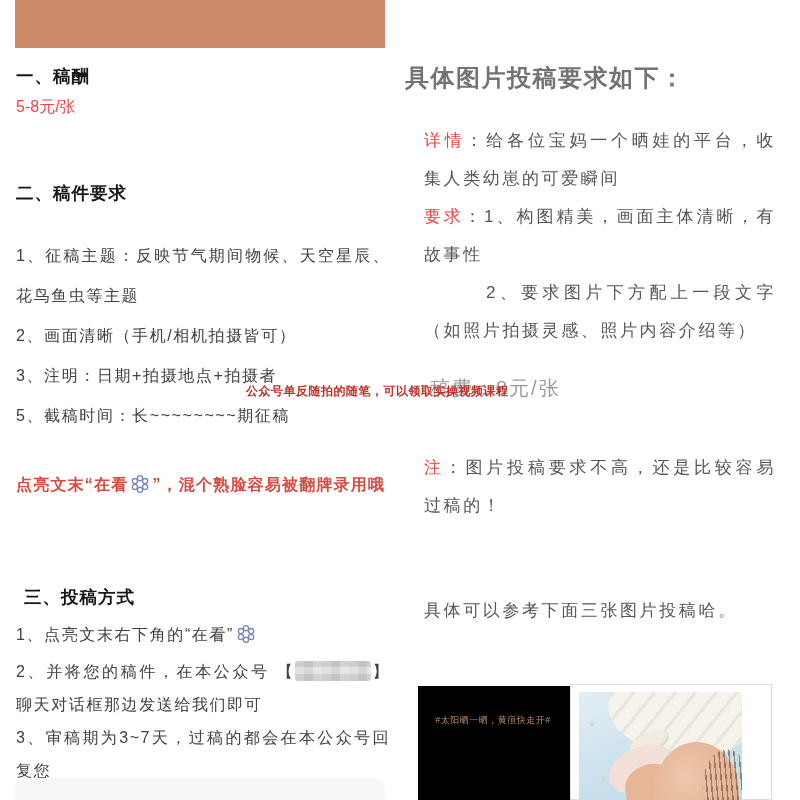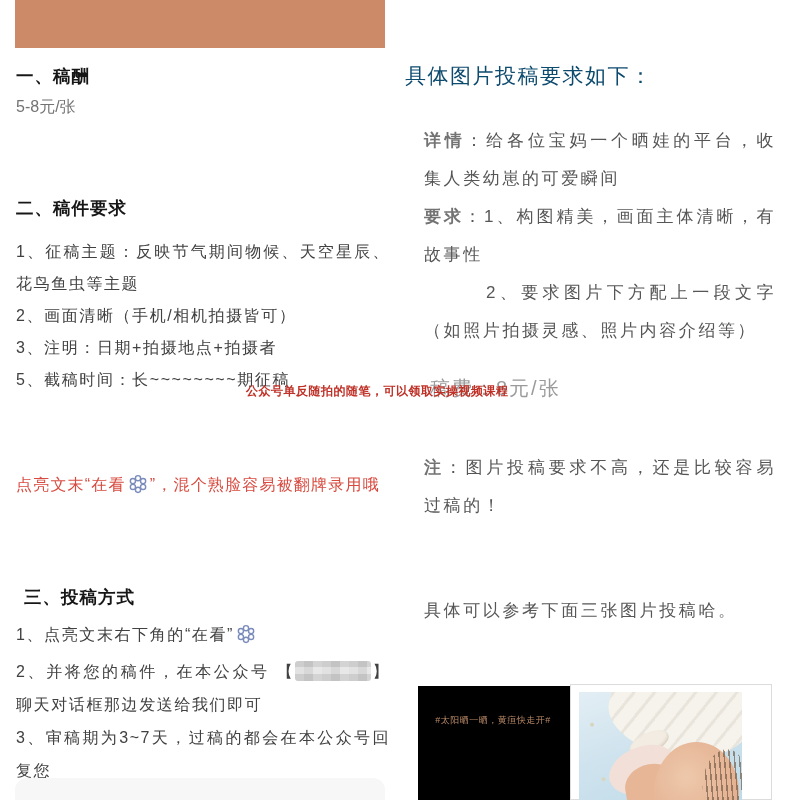--- a/index.html
+++ b/index.html
@@ -8,41 +8,41 @@
     background:#ffffff;
     font-family:"Liberation Sans","DejaVu Sans",sans-serif;
     color:#3f3f3f;
   }
   .abs{position:absolute;}
   
   .banner{left:15px;top:0;width:370px;height:48px;background:#cd8a68;}
   
   .h-black{font-size:17.5px;font-weight:700;color:#161616;letter-spacing:1px;text-align:right;}
   
-  .left-body{font-size:16px;color:#737373;}
-  .l-list{width:374px;line-height:32px;font-size:16px;color:#414141;
+  .left-body{font-size:16px;color:#ef4444;}
+  .l-list{width:374px;line-height:40px;font-size:16px;color:#414141;
           letter-spacing:1.6px;text-align:justify;}
   .l-list p{margin:0;}
-  .notice{width:374px;font-size:16px;font-weight:400;color:#d84b40;
+  .notice{width:374px;font-size:16px;font-weight:700;color:#d84b40;
           letter-spacing:1.2px;line-height:26px;}
   .wow{display:inline-block;vertical-align:-4px;margin:0 2px;}
   .mosaic{display:inline-block;width:76px;height:20px;vertical-align:-4px;
     border-radius:3px;
     background-image:
       repeating-linear-gradient(0deg, rgba(185,185,185,.45) 0 7px, rgba(230,230,230,.45) 7px 14px),
       repeating-linear-gradient(90deg, #dedede 0 9px, #cccccc 9px 18px, #e9e9e9 18px 27px);
     filter:blur(.6px);}
   .graybox{left:15px;top:778px;width:370px;height:40px;background:#f7f7f7;
            border-radius:12px;}
   
-  .r-heading{font-size:21px;font-weight:400;color:#0c4a6e;letter-spacing:1.5px;}
+  .r-heading{font-size:24px;font-weight:700;color:#737373;letter-spacing:1.5px;}
   .r-block{width:352px;font-size:17px;color:#565656;letter-spacing:2.6px;
            line-height:38px;text-align:justify;}
   .r-block p{margin:0;}
-  .r-label{font-weight:700;color:#737373;}
+  .r-label{font-weight:400;color:#ef4444;}
   .indented{text-indent:62px;}
   .obscured{font-size:20px;color:#9b9b9b;letter-spacing:2px;}
   
   .watermark{left:246px;top:383px;font-size:12px;font-weight:700;
              color:#bf3127;letter-spacing:.5px;white-space:nowrap;z-index:6;}
   
   .creambox{left:418px;top:686px;width:176px;height:114px;background:#000000;}
   .cream-caption{position:absolute;left:10px;top:28px;width:130px;
      font-size:9px;color:#bb8a66;letter-spacing:.5px;text-align:center;}
   .stamp{position:absolute;right:4px;top:42px;width:15px;height:15px;
@@ -79,21 +79,21 @@
      border-radius:50%;transform:rotate(10deg);}
 </style>
 </head>
 <body>
 
 <div class="abs banner"></div>
 
 <div class="abs h-black" style="left:16px;top:64px;">一、稿酬</div>
 <div class="abs left-body" style="left:16px;top:97px;">5-8元/张</div>
 
-<div class="abs h-black" style="left:16px;top:196px;">二、稿件要求</div>
+<div class="abs h-black" style="left:16px;top:181px;">二、稿件要求</div>
 
 <div class="abs l-list" style="left:16px;top:236px;">
   <p>1、征稿主题：反映节气期间物候、天空星辰、花鸟鱼虫等主题</p>
   <p>2、画面清晰（手机/相机拍摄皆可）</p>
   <p>3、注明：日期+拍摄地点+拍摄者</p>
   <p>5、截稿时间：长~~~~~~~~期征稿</p>
 </div>
 
 <div class="abs notice" style="left:16px;top:472px;">
   <span>点亮文末“在看</span><span class="wow"><svg width="20" height="20" viewBox="0 0 24 24">

